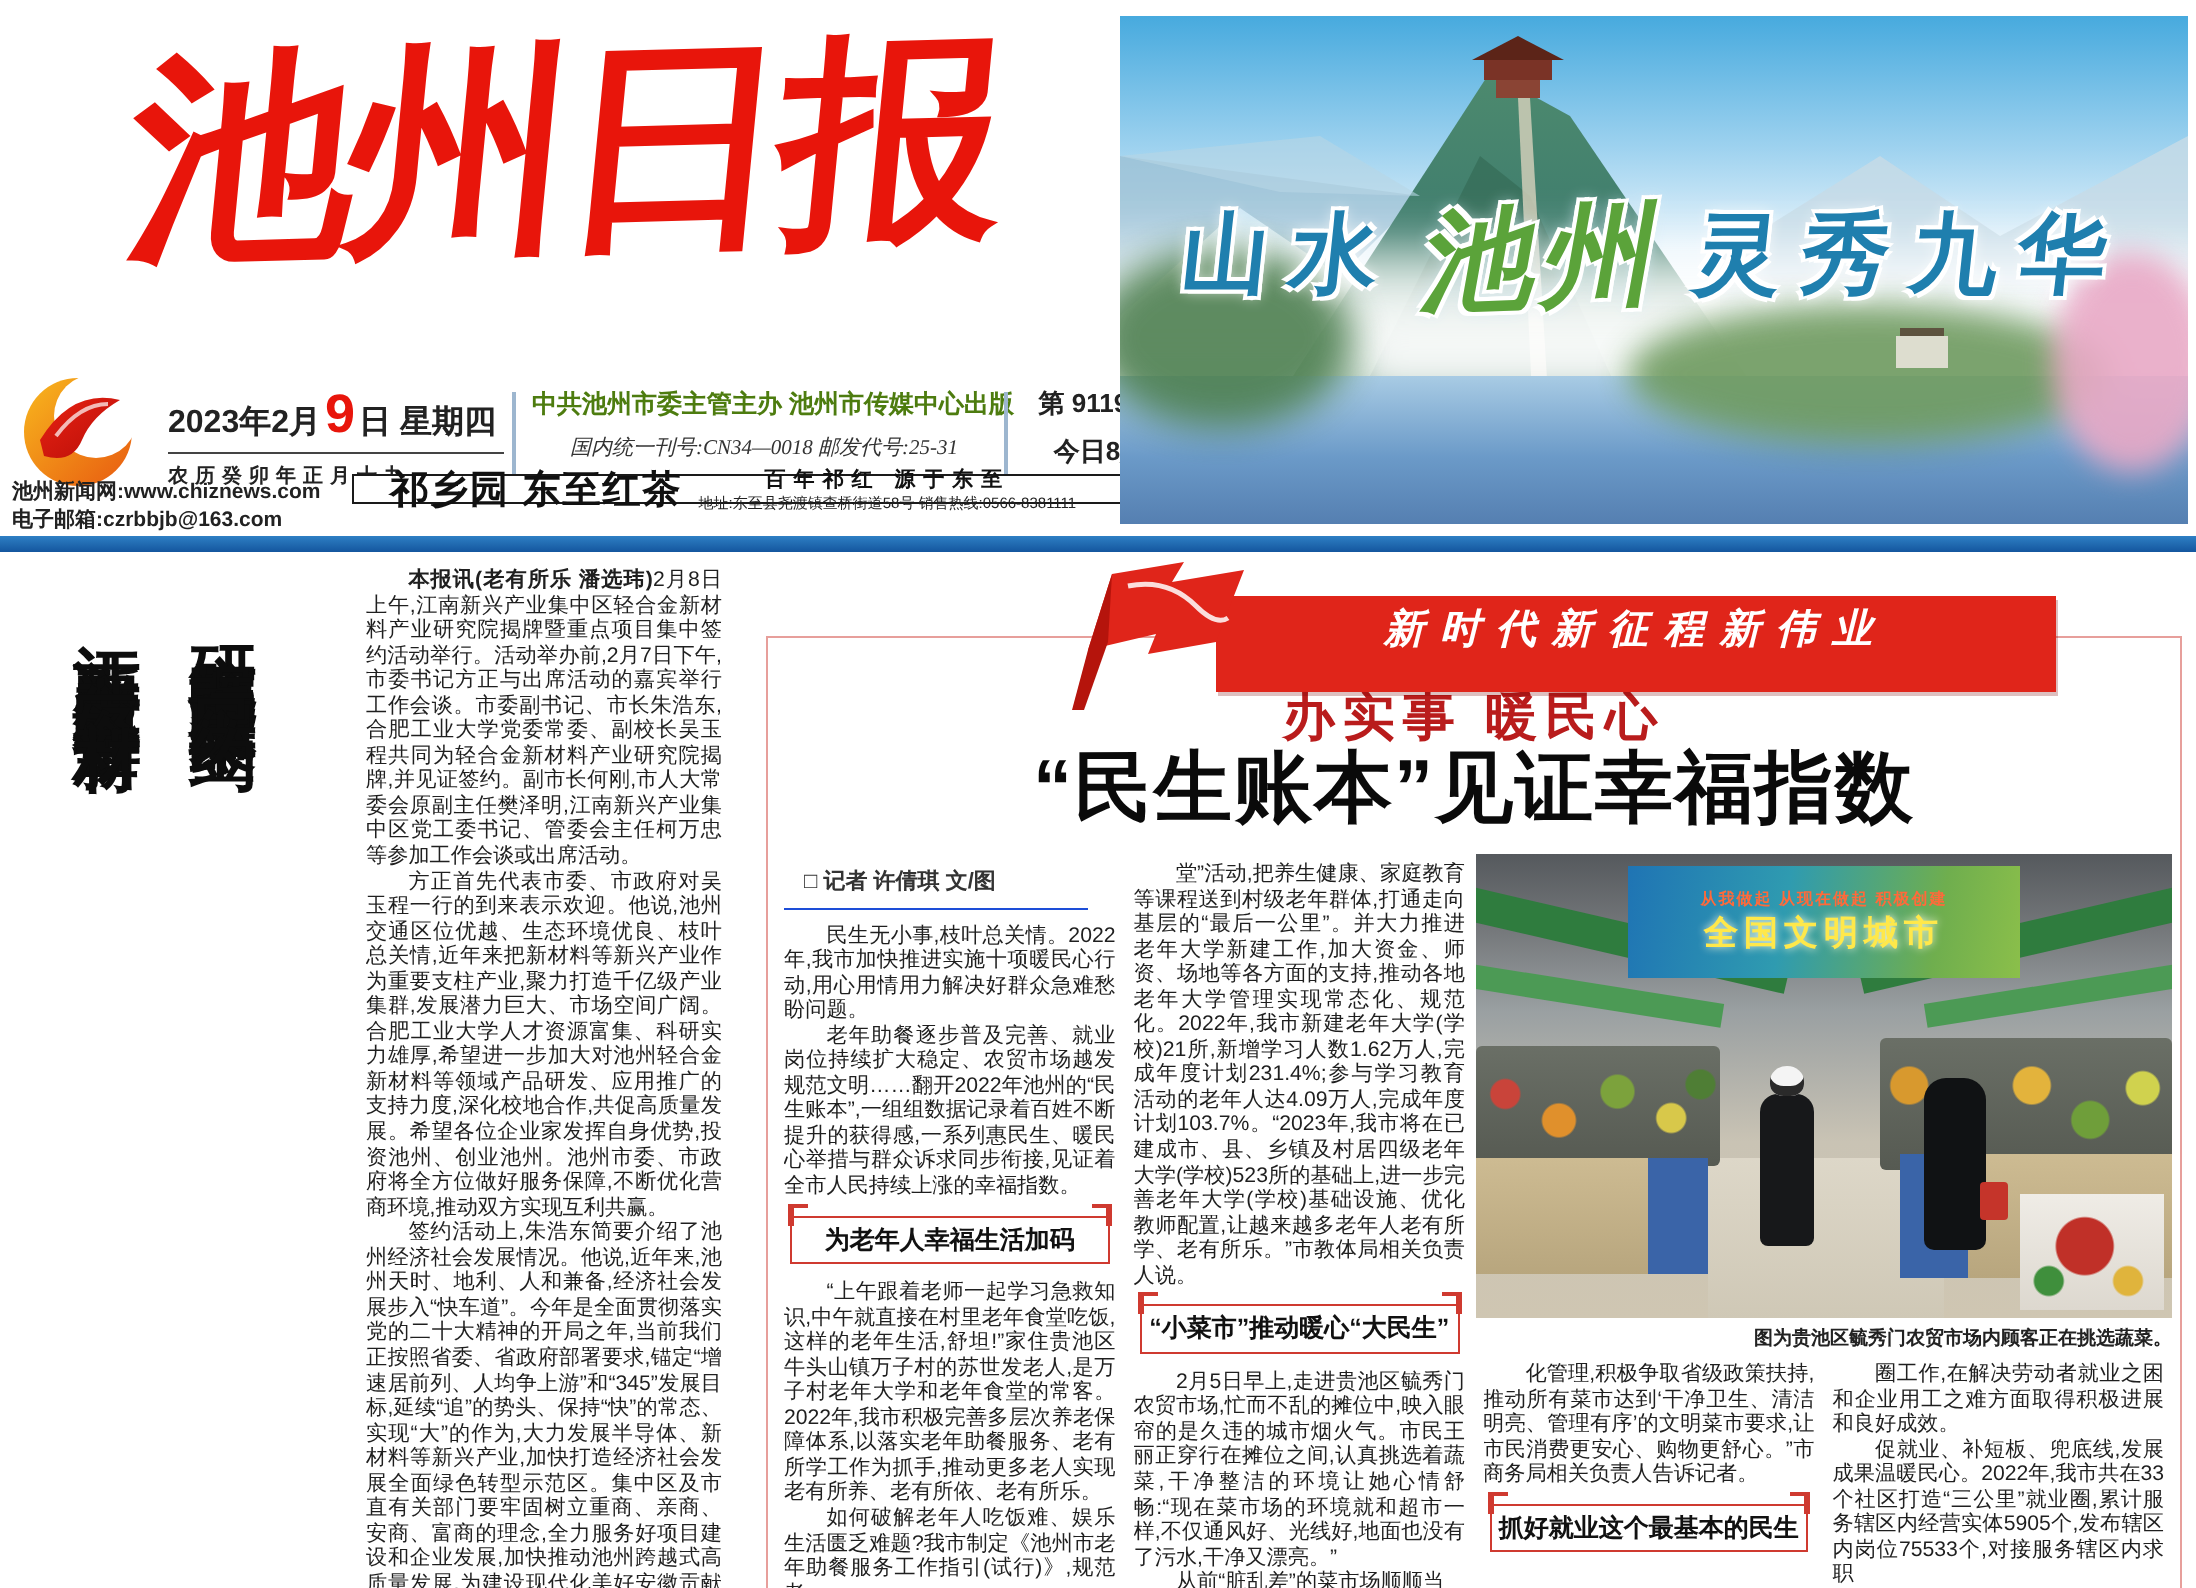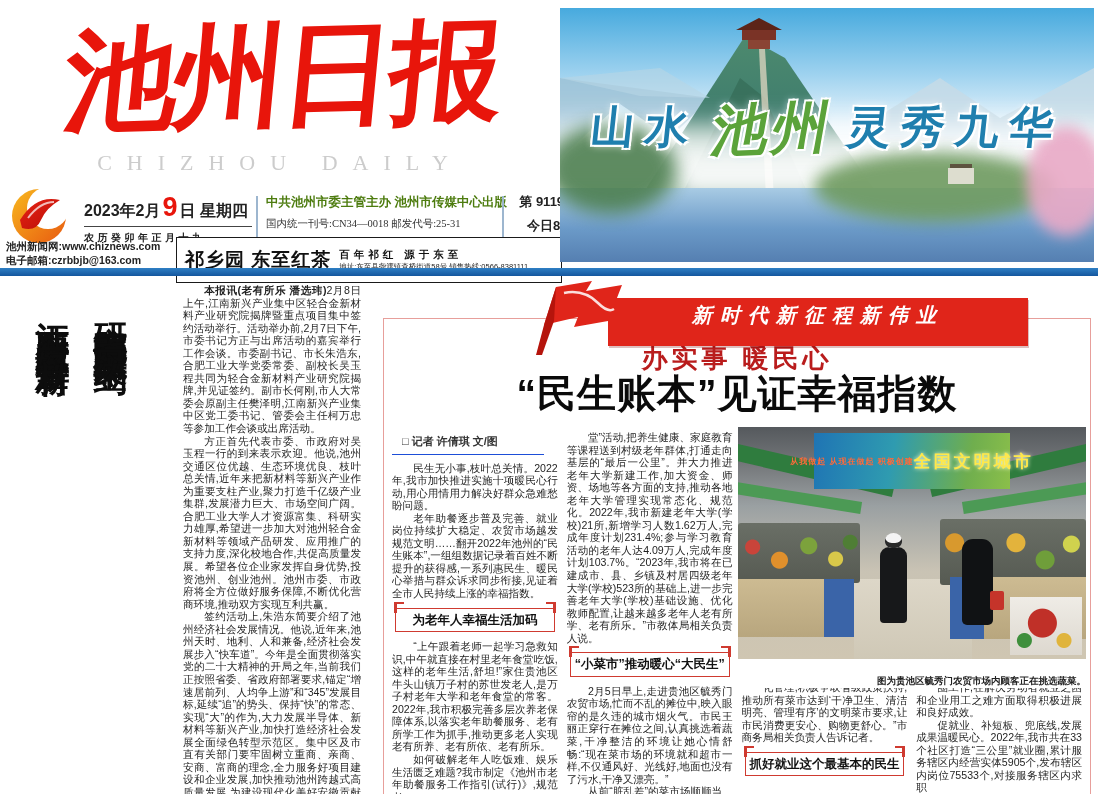--- a/index.html
+++ b/index.html
@@ -15,32 +15,32 @@
     font-family:"Liberation Serif", serif; font-size:22px; color:#cccccc; letter-spacing:15px; }
 
   .logo { position:absolute; left:8px; top:184px; }
   .date-block { position:absolute; left:84px; top:192px; width:168px; }
   .date-line1 { font-size:16px; font-weight:bold; color:#222; border-bottom:1.5px solid #444; padding-bottom:3px; white-space:nowrap; }
   .date-line1 .big-day { font-size:27px; color:#e8150b; font-weight:bold; padding:0 2px; }
   .date-line2 { font-size:10px; font-weight:bold; letter-spacing:3.5px; padding-top:4px; color:#222; white-space:nowrap; }
   .vsep { position:absolute; top:196px; width:2px; height:42px; background:#9db6cf; }
   .org-block { position:absolute; left:266px; top:194px; width:232px; }
   .org-line1 { font-size:12.5px; font-weight:bold; color:#4d7c0f; white-space:nowrap; }
-  .org-line2 { font-size:10.5px; color:#333; font-family:"Liberation Serif", serif; padding-top:6px; white-space:nowrap; }
+  .org-line2 { font-size:10.5px; color:#333; font-family:"Liberation Serif", serif; font-style:italic; padding-top:6px; white-space:nowrap;margin-left:19px; }
   .issue-block { position:absolute; left:510px; top:193px; width:80px; text-align:center; }
   .issue-line { font-size:13px; font-weight:bold; color:#222; white-space:nowrap; }
   .pages-line { font-size:13px; font-weight:bold; color:#222; padding-top:6px; }
 
   .contact-block { position:absolute; left:6px; top:239px; width:170px; }
   .contact-block div { font-size:10.5px; font-weight:bold; color:#222; line-height:14px; white-space:nowrap; }
-  .ad-box { position:absolute; left:176px; top:237px; width:386px; height:46px; border:1.5px solid #1a1a1a;
-    display:flex; align-items:center; padding:0 8px; background:#fff; }
+  .ad-box { position:absolute; left:176px; top:237px; width:386px; height:15px; border:1.5px solid #1a1a1a;
+    display:flex; align-items:center; padding:0 18px; background:#fff; }
   .ad-brand { font-size:19px; font-weight:bold; color:#111; white-space:nowrap; letter-spacing:1px; }
   .ad-right { margin-left:8px; }
-  .ad-slogan { font-size:10.5px; font-weight:bold; letter-spacing:4px; color:#111; white-space:nowrap; }
+  .ad-slogan { font-size:10.5px; font-weight:bold; letter-spacing:4px; color:#111; white-space:nowrap;text-align:center; }
   .ad-addr { font-size:7.5px; color:#222; white-space:nowrap; }
 
   .blue-bar { position:absolute; left:0; top:268px; width:1098px; height:8px;
     background:linear-gradient(180deg,#2e7fc4,#14569e); }
 
   
   .hero { position:absolute; left:560px; top:8px; width:534px; height:254px; overflow:hidden;
     background:linear-gradient(180deg,#47aade 0%,#9ed2ef 26%,#e8f4fb 46%,#f4fafd 58%); }
   .hero svg { position:absolute; left:0; top:0; }
   .hero .mist { position:absolute; left:-20px; top:118px; width:580px; height:64px; background:#ffffff; filter:blur(14px); opacity:.85; }
@@ -94,21 +94,21 @@
     border-left:3px solid #cf3a30; border-top:2px solid #cf3a30; }
   .subhead::after { content:""; position:absolute; right:-2px; top:-7px; width:7px; height:9px;
     border-right:3px solid #cf3a30; border-top:2px solid #cf3a30; }
 
   
   .photo-wrap { position:absolute; left:354px; top:108px; width:348px; z-index:2; background:#fff; }
   .photo { position:relative; width:348px; height:232px; overflow:hidden;
     background:linear-gradient(180deg,#55595d 0%,#74777a 16%,#9aa0a2 34%,#c9c3b4 62%,#cfc6b2 100%); }
   .led { position:absolute; left:76px; top:6px; width:196px; height:56px; z-index:3;
     background:linear-gradient(100deg,#1f74b4,#2f9bb0 40%,#6fae4e 78%,#8bbf4a);
-    display:flex; flex-direction:row; align-items:center; justify-content:center; }
+    display:flex; flex-direction:column; align-items:center; justify-content:center; }
   .led-small { font-size:8px; color:#ff6a3a; font-weight:bold; letter-spacing:1px; white-space:nowrap; }
   .led-big { font-size:17px; color:#ffe84a; font-weight:bold; letter-spacing:3px; white-space:nowrap;
     text-shadow:0 0 4px #fffbe0; }
   .beam { position:absolute; background:#2f7c3e; z-index:2; }
   .beam.l1 { left:-12px; top:34px; width:170px; height:17px; transform:rotate(13deg); }
   .beam.l2 { left:-16px; top:64px; width:140px; height:12px; transform:rotate(9deg); background:#4c9a55; }
   .beam.r1 { right:-12px; top:34px; width:170px; height:17px; transform:rotate(-13deg); }
   .beam.r2 { right:-16px; top:64px; width:140px; height:12px; transform:rotate(-9deg); background:#4c9a55; }
   .stall-l { position:absolute; left:0; top:96px; width:122px; height:60px; z-index:2; border-radius:3px;
     background:radial-gradient(circle at 12% 40%, #c9443a 0 7px, transparent 8px),
@@ -135,30 +135,29 @@
   .person1::before { content:""; position:absolute; left:5px; top:-14px; width:17px; height:15px;
     background:#f4f4f4; border-radius:50% 50% 40% 40%; box-shadow:inset 0 -5px 0 #2a2a2a; }
   .person2 { position:absolute; left:224px; top:112px; width:31px; height:86px; z-index:4;
     background:#101214; border-radius:11px 11px 5px 5px; }
   .bag { position:absolute; left:252px; top:164px; width:14px; height:19px; background:#c5342a; z-index:5; border-radius:2px; }
   .mini-poster { position:absolute; right:4px; bottom:4px; width:72px; height:58px; z-index:5;
     background:radial-gradient(circle at 45% 45%, #c03028 0 14px, transparent 15px),
                radial-gradient(circle at 20% 75%, #3f8f3c 0 7px, transparent 8px),
                radial-gradient(circle at 75% 75%, #e0b43c 0 7px, transparent 8px),
                linear-gradient(180deg,#efece6,#ddd8cf); }
-  .caption { width:348px; font-size:9.5px; color:#222; text-align:right; padding-top:16px;
+  .caption { width:348px; font-size:9.5px; color:#222; text-align:right; padding-top:4px;
     font-family:"Liberation Serif", serif; font-weight:bold; }
 </style>
 </head>
 <body>
 
 <div class="page">
 
   <div class="masthead-title">池州日报</div>
-  <div class="masthead-sub">CHIZHOU DAILY</div>
 
   <div class="logo">
     <svg width="66" height="62" viewBox="0 0 66 62">
       <defs>
         <linearGradient id="og" x1="0" y1="0" x2="1" y2="1">
           <stop offset="0" stop-color="#f8b81e"></stop>
             <stop offset="1" stop-color="#e85a10"></stop>
         </linearGradient>
         <linearGradient id="rg" x1="0" y1="0" x2="1" y2="1">
           <stop offset="0" stop-color="#e82313"></stop>

